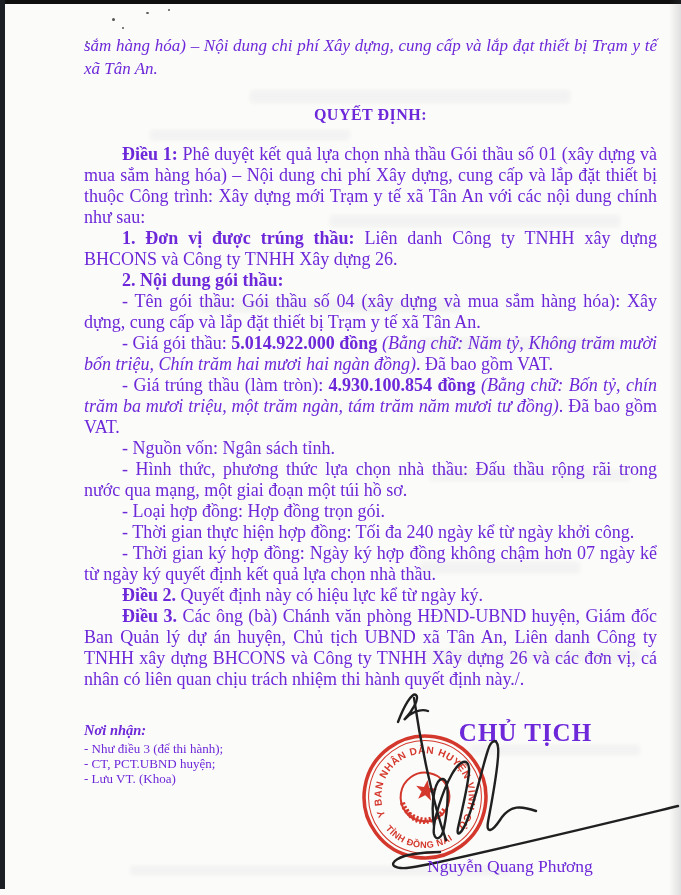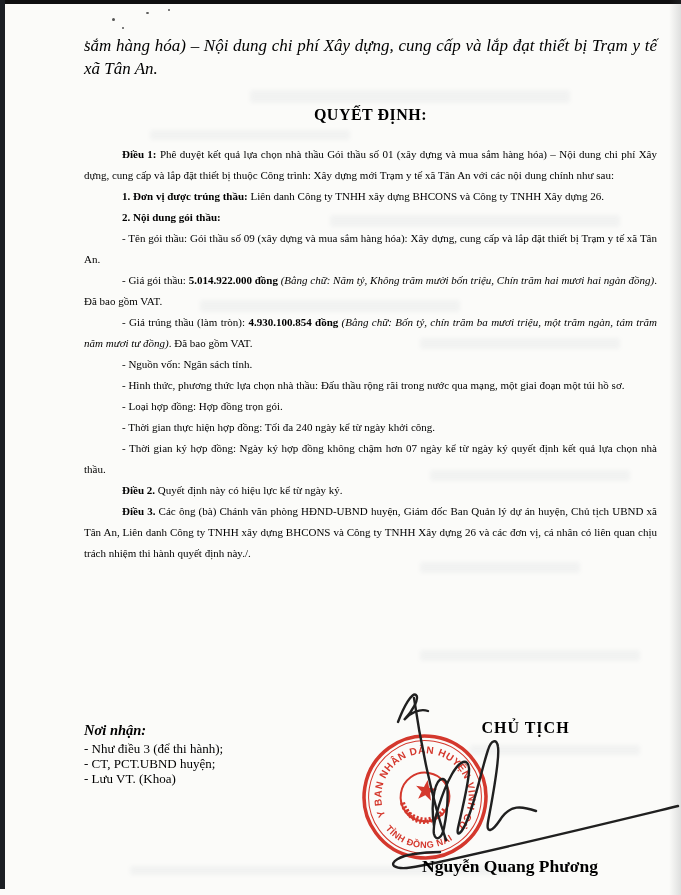--- a/index.html
+++ b/index.html
@@ -1,43 +1,43 @@
 <!DOCTYPE html>
 <html><head>
 <meta charset="utf-8">
 <style>
   html,body{margin:0;padding:0;background:#e8e8e8;}
   .page{
     position:relative; width:681px; height:895px; overflow:hidden;
     background:#fbfbf9; font-family:"Liberation Serif","DejaVu Serif",serif;
-    color:#000000;
+    color:#6d28d9;
   }
   
   .edge-top{position:absolute;left:0;top:0;width:100%;height:4px;background:#0f0f10;}
   .edge-left{position:absolute;left:0;top:0;width:5px;height:889px;background:#1c1f24;}
   .edge-right{position:absolute;right:0;top:0;width:12px;height:100%;
     background:linear-gradient(to right, rgba(0,0,0,0), rgba(90,95,100,0.18));}
   .speck{position:absolute;background:#2a2a2a;border-radius:50%;opacity:.8;}
   .smudge{position:absolute;background:#7a8894;opacity:.07;filter:blur(2px);border-radius:3px;}
 
   .content{position:absolute;left:84px;top:34px;width:573px;}
   .intro{margin:0;font-style:italic;font-size:17px;line-height:23px;text-align:justify;}
   .doc-title{margin:26px 0 20px 0;text-align:center;font-weight:bold;font-size:16px;letter-spacing:.5px;}
-  .p{margin:0;font-size:11px;line-height:21px;text-align:justify;text-indent:38px;}
+  .p{margin:0;font-size:18px;line-height:21px;text-align:justify;text-indent:38px;}
   .p b{font-weight:bold;}
   .p i{font-style:italic;}
 
   .recipients{position:absolute;left:84px;top:722px;width:300px;}
   .recipients-label{margin:0 0 2px 0;font-weight:bold;font-style:italic;font-size:14.5px;}
   .recipients ul{margin:0;padding:0;list-style:none;font-size:13px;line-height:15px;}
 
   .chairman{position:absolute;left:448px;top:719px;width:155px;text-align:center;
-    font-weight:bold;font-size:16px;letter-spacing:1px;}
+    font-weight:bold;font-size:25px;letter-spacing:1px;}
   .signer-name{position:absolute;left:412px;top:856px;width:196px;text-align:center;
-    font-weight:bold;font-size:17.5px;}
+    font-weight:normal;font-size:17.5px;}
 
   .stamp{position:absolute;left:359px;top:731px;width:132px;height:132px;transform:rotate(9deg);opacity:.92;}
   .sig{position:absolute;left:370px;top:680px;width:311px;height:200px;}
 </style>
 </head>
 <body>
 
 <div class="page">
 
   <div class="edge-top"></div>
@@ -65,21 +65,21 @@
 
     <h1 class="doc-title">QUYẾT ĐỊNH:</h1>
 
     <p class="p"><b>Điều 1:</b><span> Phê duyệt kết quả lựa chọn nhà thầu Gói thầu số 01 (xây dựng và mua sắm hàng hóa) – Nội dung chi phí Xây dựng, cung cấp và lắp đặt thiết bị thuộc Công trình: Xây dựng mới Trạm y tế xã Tân An với các nội dung chính như sau:</span></p>
 
     <p class="p"><b>1. Đơn vị được trúng thầu:</b><span> Liên danh Công ty TNHH xây dựng BHCONS và Công ty TNHH Xây dựng 26.</span></p>
 
 
     <p class="p"><b>2. Nội dung gói thầu:</b></p>
 
-    <p class="p">- Tên gói thầu: Gói thầu số 09 (xây dựng và mua sắm hàng hóa): Xây dựng, cung cấp và lắp đặt thiết bị Trạm y tế xã Tân An.</p>
+    <p class="p">- Tên gói thầu: Gói thầu số 04 (xây dựng và mua sắm hàng hóa): Xây dựng, cung cấp và lắp đặt thiết bị Trạm y tế xã Tân An.</p>
 
     <p class="p"><span>- Giá gói thầu: </span><b>5.014.922.000 đồng</b><i> (Bằng chữ: Năm tỷ, Không trăm mười bốn triệu, Chín trăm hai mươi hai ngàn đồng)</i><span>. Đã bao gồm VAT.</span></p>
 
     <p class="p"><span>- Giá trúng thầu (làm tròn): </span><b>4.930.100.854 đồng</b><i> (Bằng chữ: Bốn tỷ, chín trăm ba mươi triệu, một trăm ngàn, tám trăm năm mươi tư đồng)</i><span>. Đã bao gồm VAT.</span></p>
 
     <p class="p">- Nguồn vốn: Ngân sách tỉnh.</p>
 
     <p class="p">- Hình thức, phương thức lựa chọn nhà thầu: Đấu thầu rộng rãi trong nước qua mạng, một giai đoạn một túi hồ sơ.</p>
 
     <p class="p">- Loại hợp đồng: Hợp đồng trọn gói.</p>

